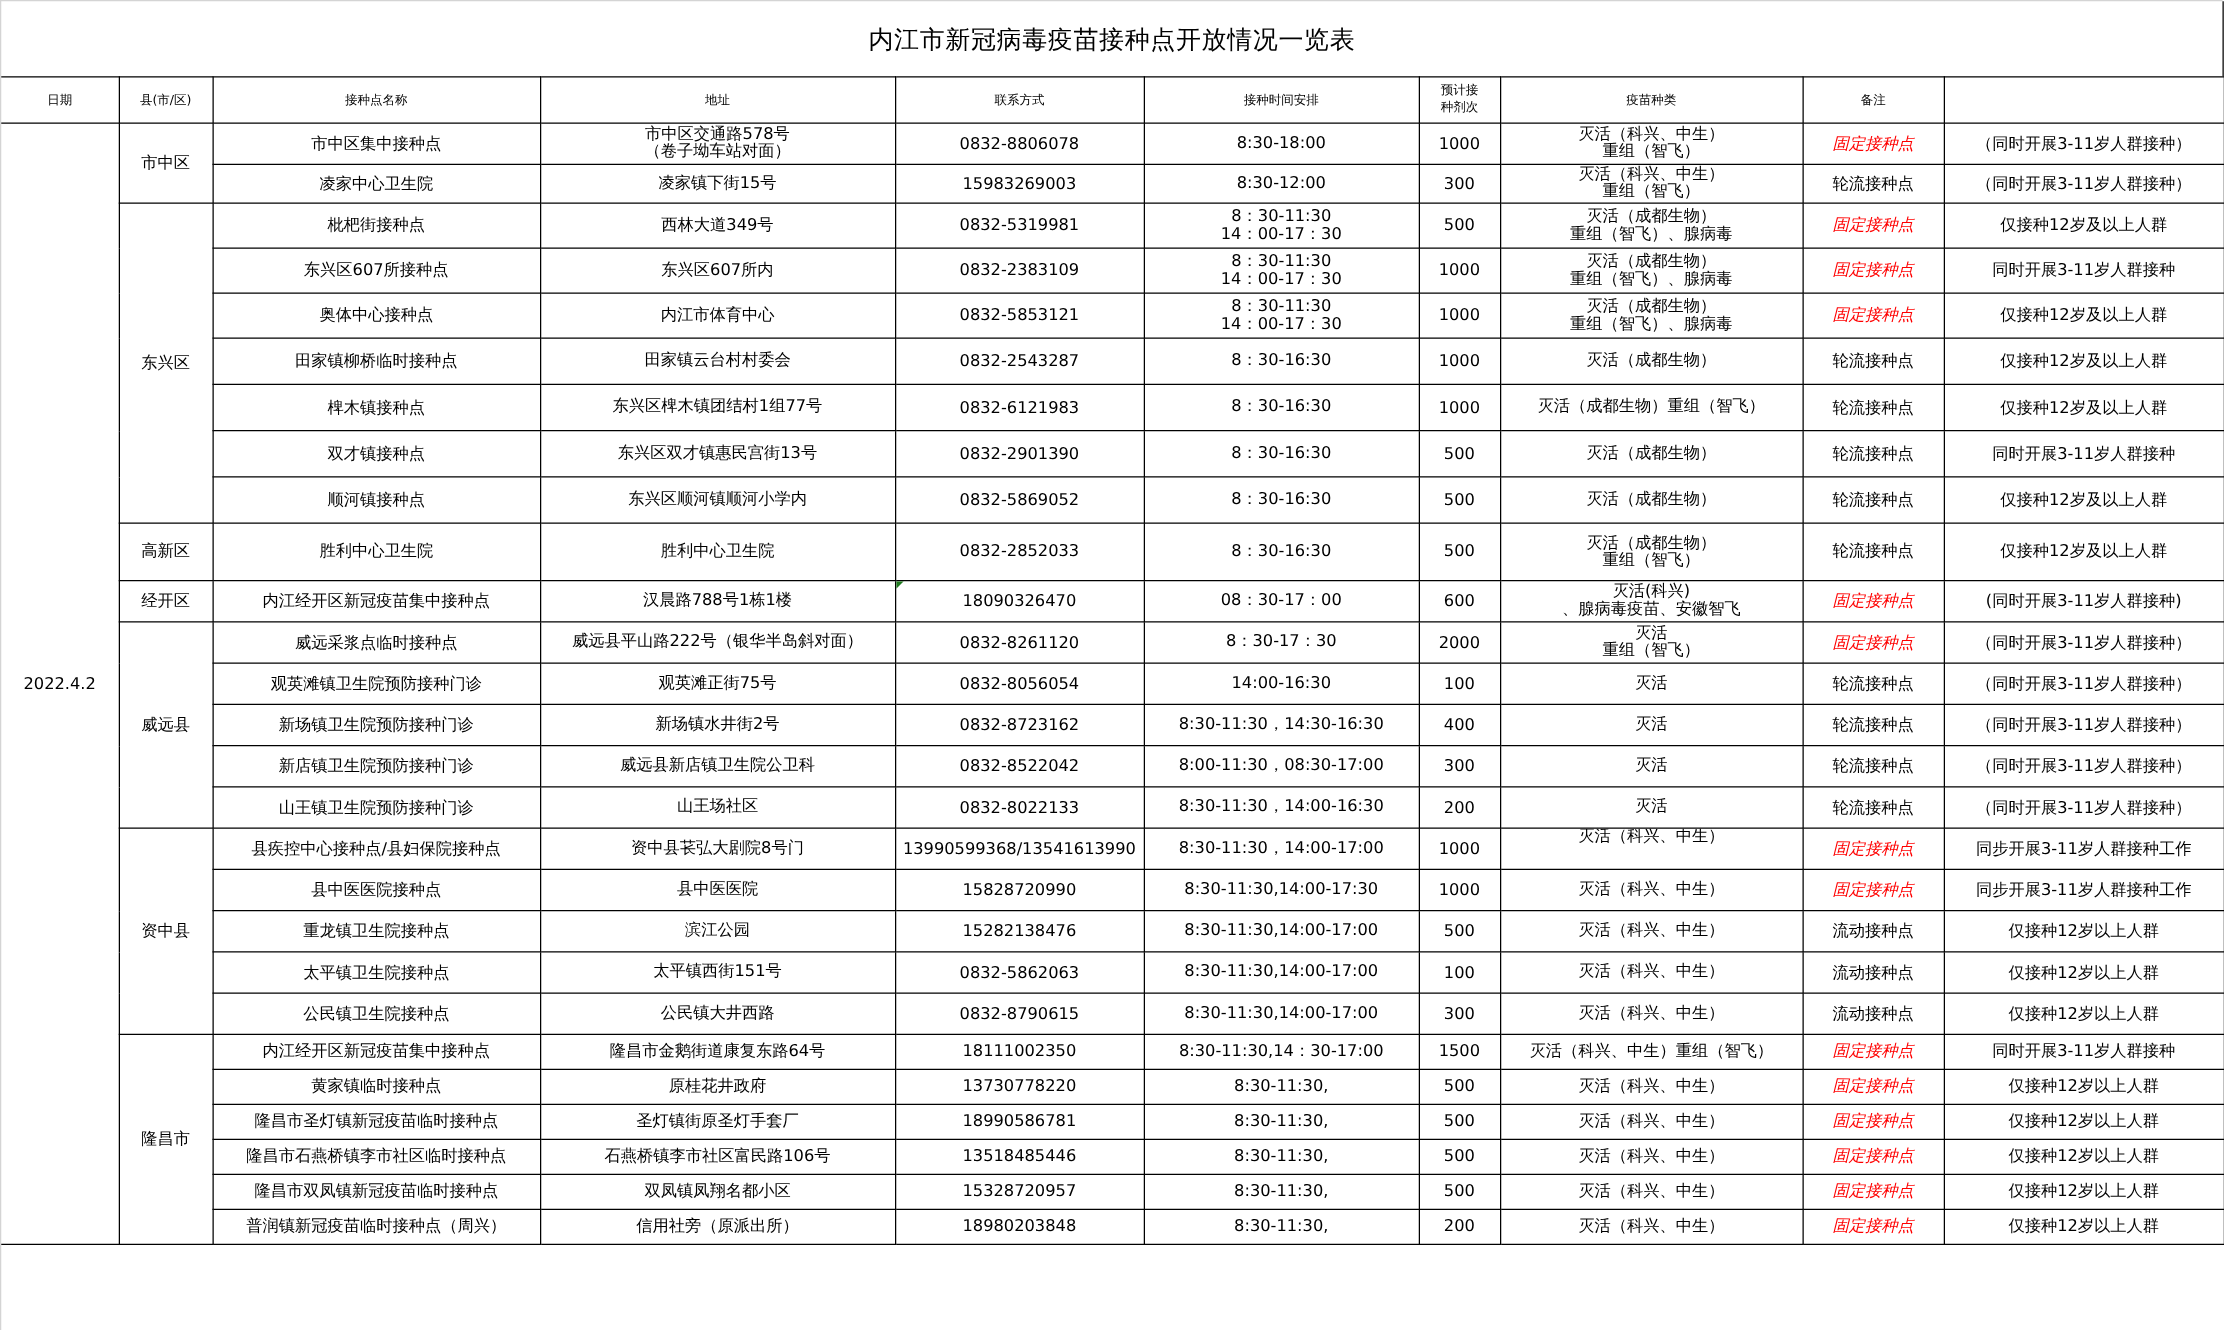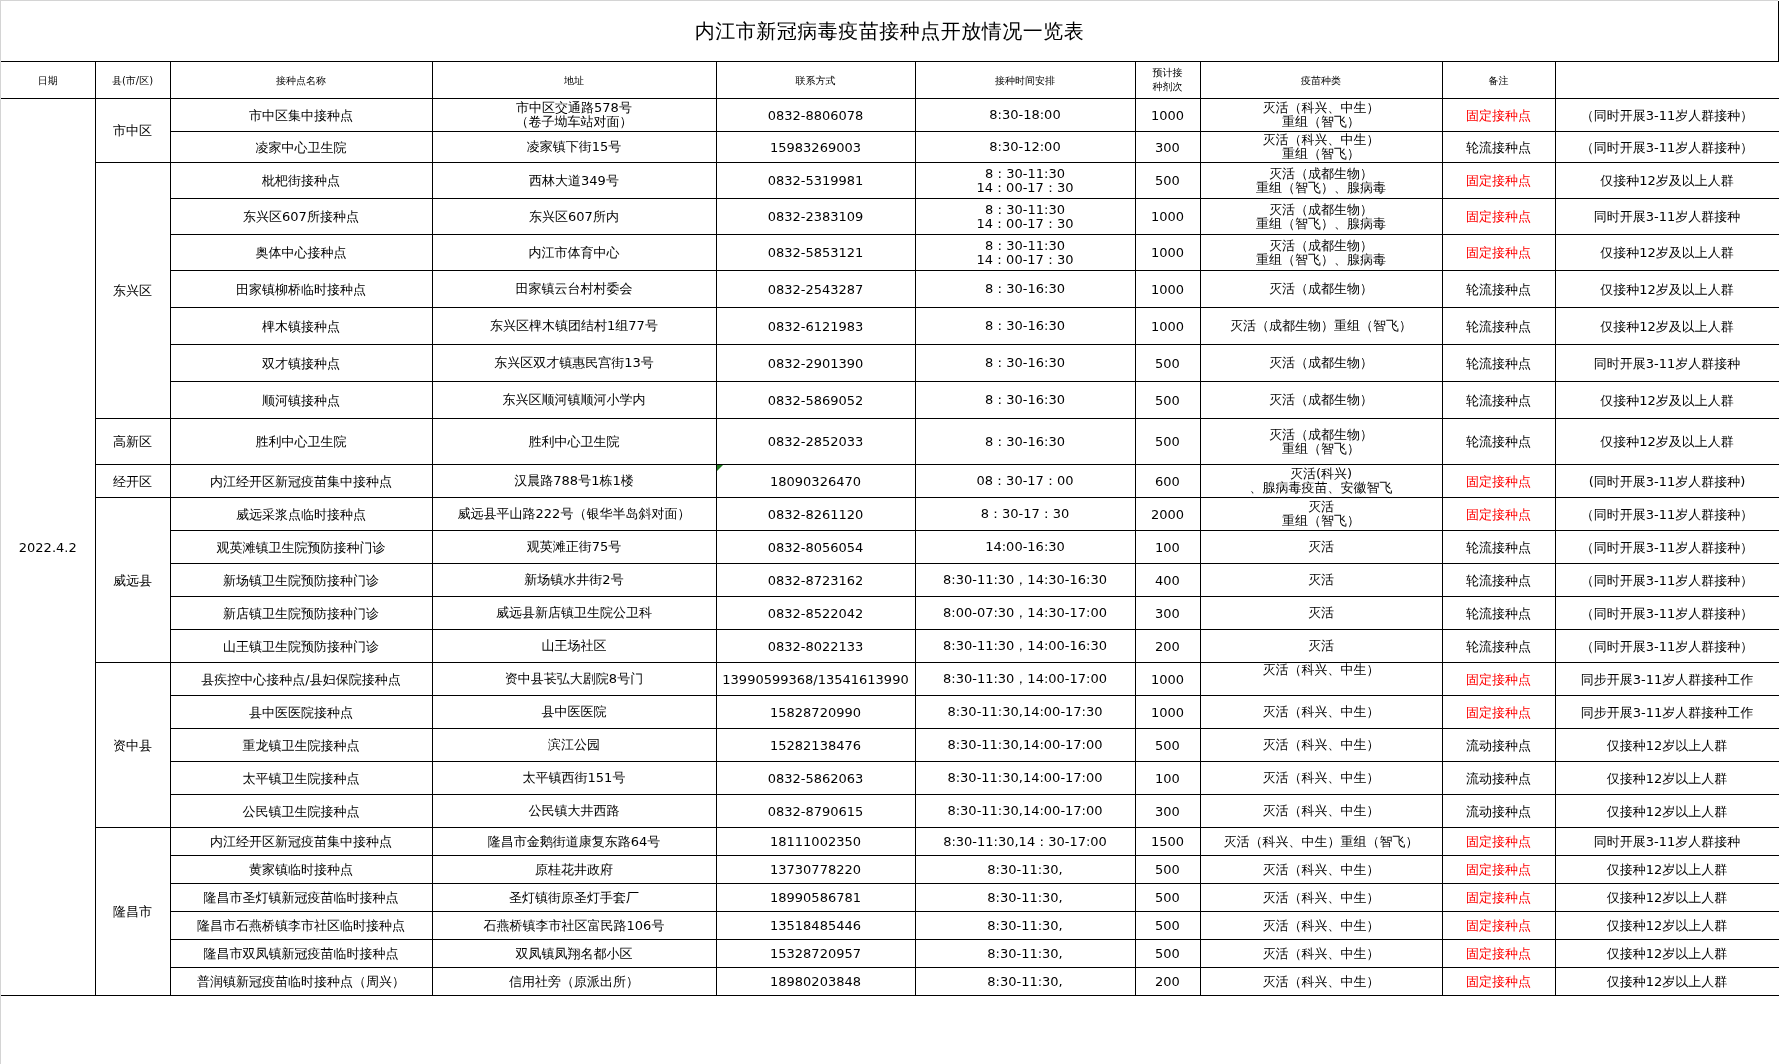--- a/index.html
+++ b/index.html
@@ -36,21 +36,21 @@
     text-align: center; vertical-align: middle;
     padding: 0 2px;
     font-weight: normal;
     line-height: 15px;
     overflow: hidden;
     white-space: nowrap;
   }
   th { height: 36px; font-size: 10px; }
   table { border-top: 1.5px solid #000; border-bottom: 1.5px solid #000; border-right: 1.5px solid #000; }
   td.date, th.date { border-left: none; }
-  td.red { color: #ff0000; }
+  td.red { color: #ff0000; font-style: italic; }
   td.wrap { white-space: normal; line-height: 14px; }
   .notch { position: relative; }
   .notch::before {
     content: ""; position: absolute; left: 0; top: 0;
     border-top: 6px solid #1f7a1f; border-right: 6px solid transparent;
   }
   .pair { display: block; }
 </style>
 </head>
 <body>
@@ -331,21 +331,21 @@
           <td class="">轮流接种点</td>
           <td>（同时开展3-11岁人群接种）</td>
         </tr>
         <tr style="height: 33px;">
           <td>新店镇卫生院预防接种门诊</td>
           <td class="wrap">
             <span class="pair">威远县新店镇卫生院公卫科</span>
           </td>
           <td class="">0832-8522042</td>
           <td class="wrap">
-            <span class="pair">8:00-07:30，14:30-17:00</span>
+            <span class="pair">8:00-11:30，08:30-17:00</span>
           </td>
           <td>300</td>
           <td class="wrap" style="">
             <span class="pair">灭活</span>
           </td>
           <td class="">轮流接种点</td>
           <td>（同时开展3-11岁人群接种）</td>
         </tr>
         <tr style="height: 33px;">
           <td>山王镇卫生院预防接种门诊</td>

